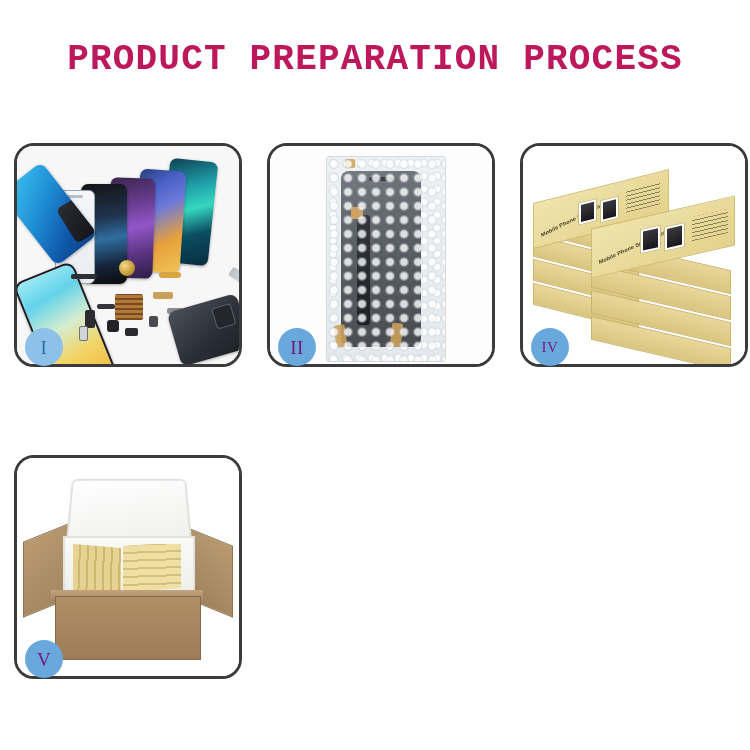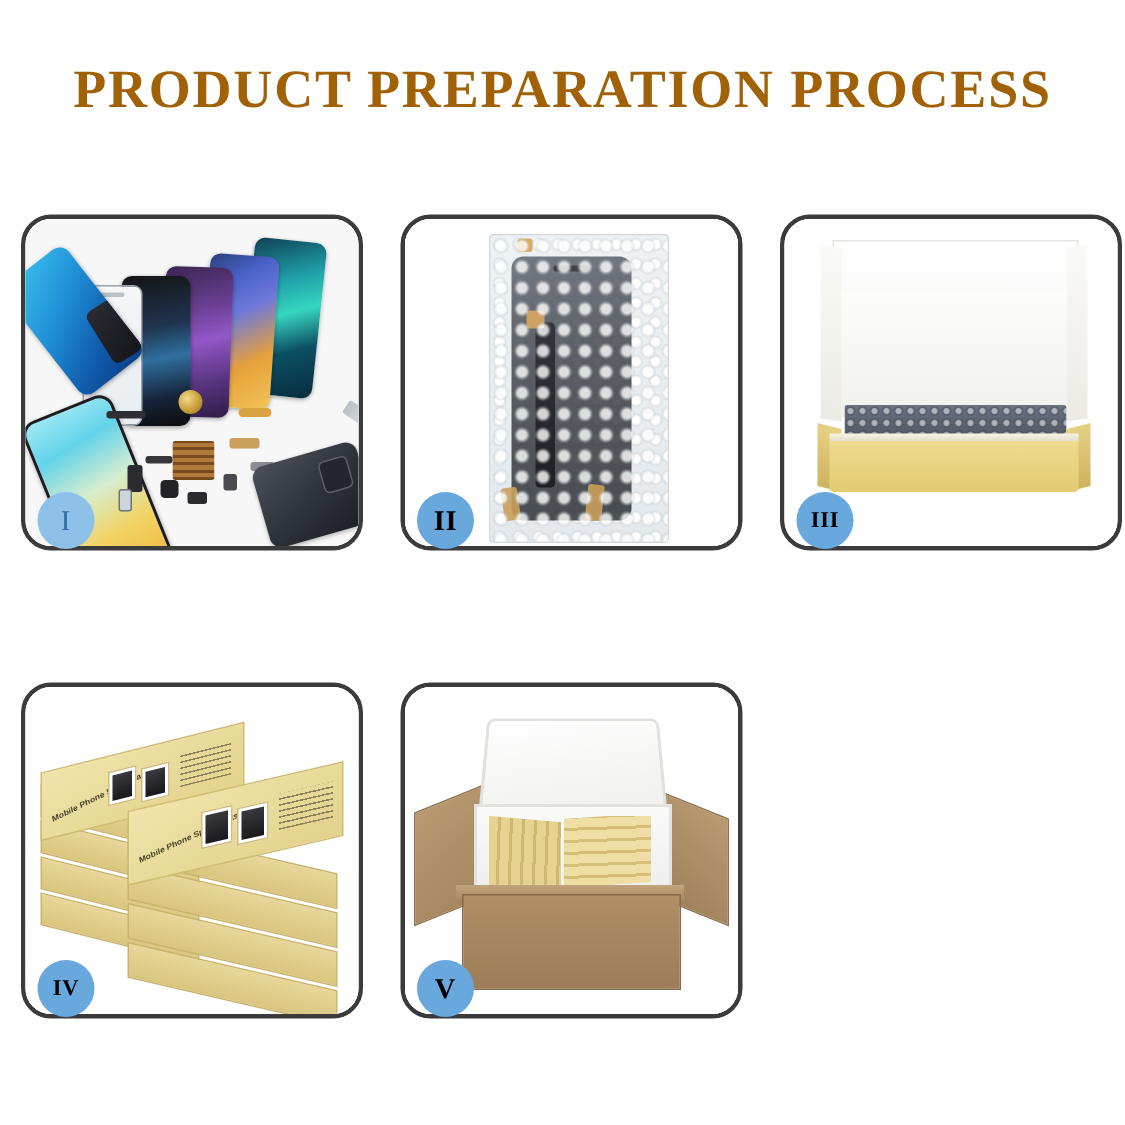--- a/index.html
+++ b/index.html
@@ -26,25 +26,25 @@
   .header {
     position: absolute;
     top: 0;
     left: 0;
     width: 750px;
     text-align: center;
   }
   .title {
     margin: 0;
     padding-top: 40px;
-    font-family: Liberation Serif, serif;
+    font-family: Liberation Mono, monospace;
     font-size: 36px;
     font-weight: 700;
     letter-spacing: 1.2px;
-    color: #a16207;
+    color: #be185d;
     line-height: 1.1;
   }
   .subtitle {
     margin: 0;
     padding-top: 12px;
     font-family: "Liberation Sans", sans-serif;
     font-size: 15.5px;
     font-weight: 400;
     color: #2b2b2b;
     letter-spacing: 0.1px;
@@ -89,21 +89,21 @@
     display: flex;
     align-items: center;
     justify-content: center;
     font-family: "Liberation Serif", serif;
     font-size: 19px;
     line-height: 1;
     z-index: 6;
     letter-spacing: 0.5px;
   }
   .badge.light { background: #8dc1ea; color: #2f6ea8; }
-  .badge.mid   { background: #69a8dd; color: #000000; font-weight: bold; }
+  .badge.mid   { background: #69a8dd; color: #701a75; }
   .badge.sm    { font-size: 15px; }
 
   
   .p1-bg { position:absolute; inset:0; background:#f7f7f7; }
   .phone {
     position: absolute;
     border-radius: 7px;
     box-shadow: 0 1px 3px rgba(0,0,0,.35);
     overflow: hidden;
   }
@@ -312,37 +312,20 @@
           <div class="tape-c"></div>
           <div class="tape-d"></div>
           <div class="bubble-overlay"></div>
         </div>
       </div>
       <div class="badge mid">
         <span>II</span>
       </div>
     </div>
 
-    <div class="panel">
-      <div class="panel-inner">
-        <div class="p3-bg"></div>
-        <div class="box3-lidback"></div>
-        <div class="box3-lidL"></div>
-        <div class="box3-lidR"></div>
-        <div class="box3-foam"></div>
-        <div class="box3-bubble"></div>
-        <div class="box3-leftflap"></div>
-        <div class="box3-rightflap"></div>
-        <div class="box3-rim"></div>
-        <div class="box3-front"></div>
-      </div>
-      <div class="badge mid sm">
-        <span>III</span>
-      </div>
-    </div>
 
     <div class="panel">
       <div class="panel-inner">
         <div class="p4-bg"></div>
         <div class="stackwrap">
 
           <div class="rside" style="left:4px;  top:56px;  width:104px; height:20px; transform:skewY(14deg);"></div>
           <div class="rside" style="left:4px;  top:80px;  width:104px; height:20px; transform:skewY(14deg);"></div>
           <div class="rside" style="left:4px;  top:104px; width:104px; height:20px; transform:skewY(14deg);"></div>
           <div class="rside" style="left:4px;  top:128px; width:104px; height:20px; transform:skewY(14deg);"></div>

